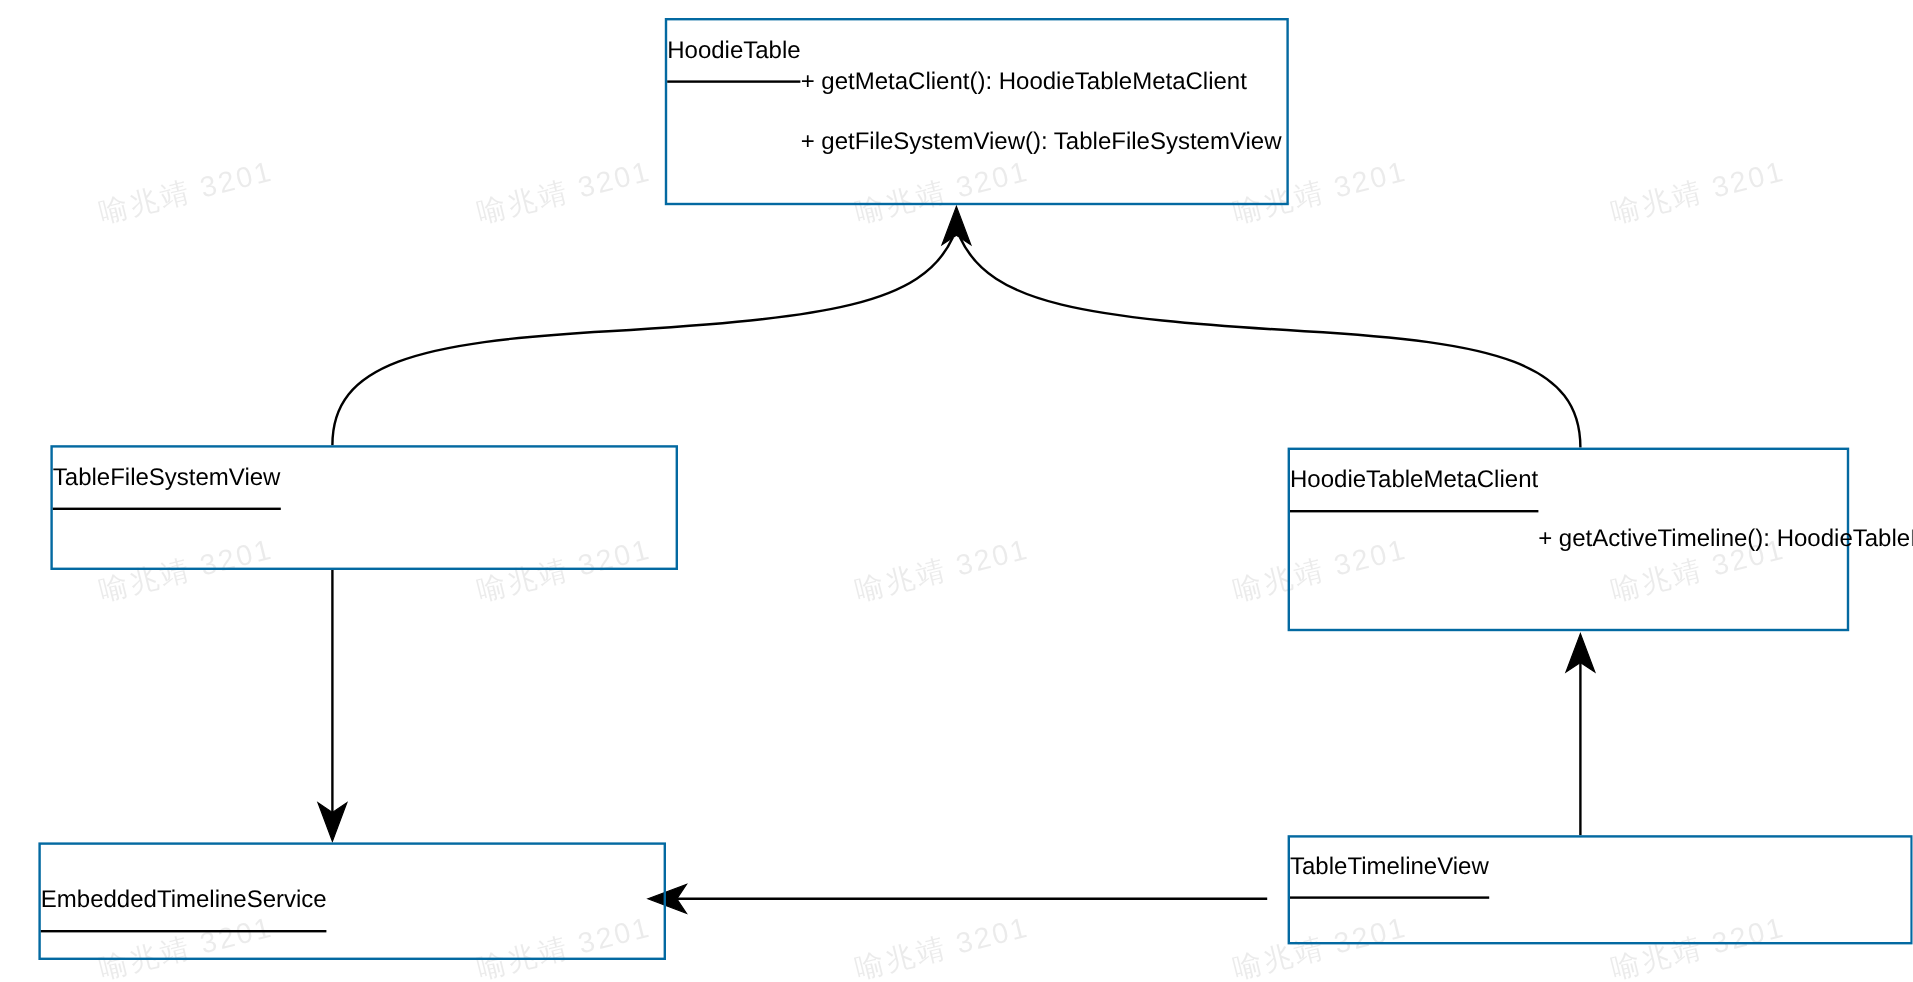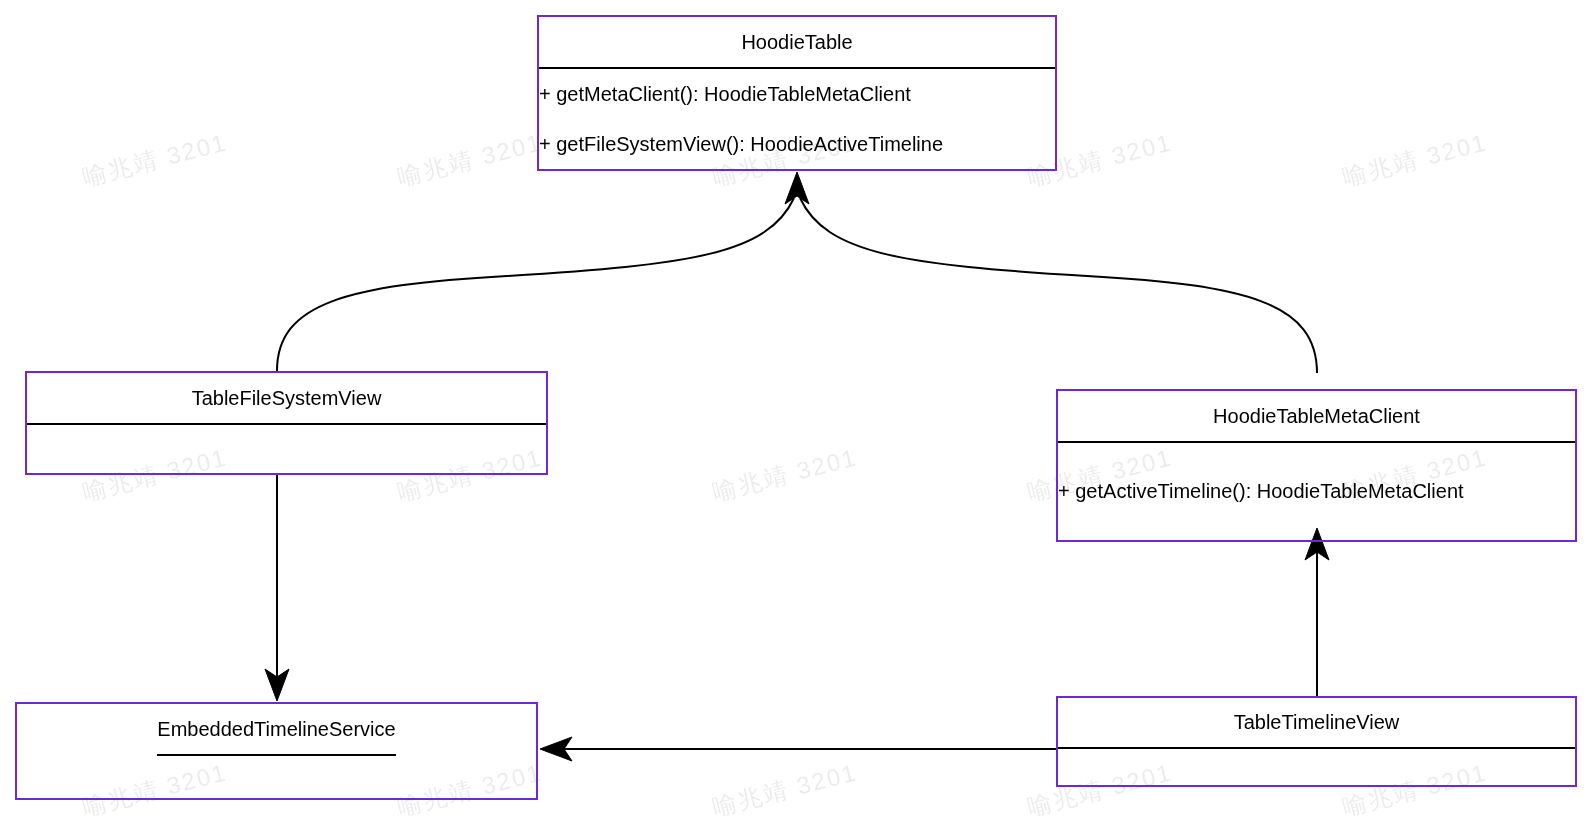--- a/index.html
+++ b/index.html
@@ -26,24 +26,25 @@
     position: absolute;
     left: 0; top: 0;
     width: 1594px; height: 818px;
   }
   svg.edges path { fill: none; stroke: #000000; stroke-width: 2; }
   svg.edges line { stroke: #000000; stroke-width: 2; }
   svg.edges polygon { fill: #000000; stroke: #000000; stroke-width: 1; }
   .uml-class {
     position: absolute;
     box-sizing: border-box;
-    border: 2px solid #6d28d9;
+    border: 2px solid #0369a1;
     background: transparent;
     display: flex;
-    flex-direction: column;
+    flex-direction: row;
+    margin-left: 17px;
   }
   .uml-title {
     box-sizing: border-box;
     height: 52px;
     border-bottom: 2px solid #000000;
     display: flex;
     align-items: center;
     justify-content: center;
     font-size: 20px;
     flex: 0 0 auto;
@@ -98,30 +99,30 @@
     <polygon points="1317,528 1305,560 1317,552 1329,560"></polygon>
 
     <line x1="1056" y1="749" x2="564" y2="749"></line>
     <polygon points="540,749 572,737 564,749 572,761"></polygon>
   </svg>
 
   <div class="uml-class" style="left:537px; top:15px; width:520px; height:156px;">
     <div class="uml-title">HoodieTable</div>
     <div class="uml-body">
       <div class="uml-member">+ getMetaClient(): HoodieTableMetaClient</div>
-      <div class="uml-member">+ getFileSystemView(): HoodieActiveTimeline</div>
+      <div class="uml-member">+ getFileSystemView(): TableFileSystemView</div>
     </div>
   </div>
 
   <div class="uml-class" style="left:25px; top:371px; width:523px; height:104px;">
     <div class="uml-title">TableFileSystemView</div>
     <div class="uml-body"></div>
   </div>
 
-  <div class="uml-class" style="left:1056px; top:389px; width:521px; height:153px;">
+  <div class="uml-class" style="left:1056px; top:373px; width:468px; height:153px;">
     <div class="uml-title">HoodieTableMetaClient</div>
     <div class="uml-body">
       <div class="uml-member">+ getActiveTimeline(): HoodieTableMetaClient</div>
     </div>
   </div>
 
   <div class="uml-class" style="left:15px; top:702px; width:523px; height:98px;align-items:center;">
     <div class="uml-title">EmbeddedTimelineService</div>
     <div class="uml-body"></div>
   </div>

